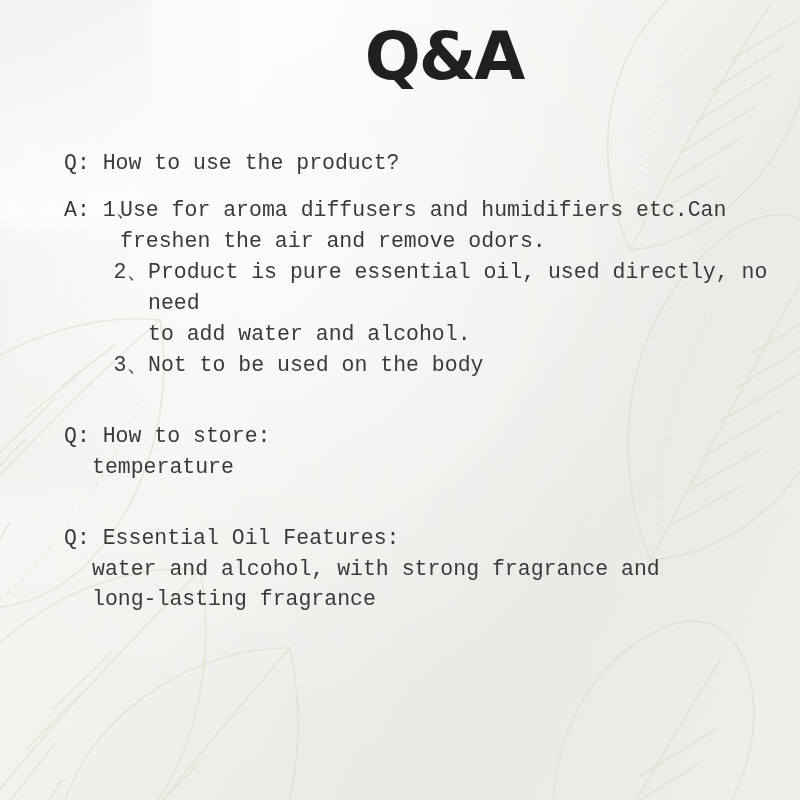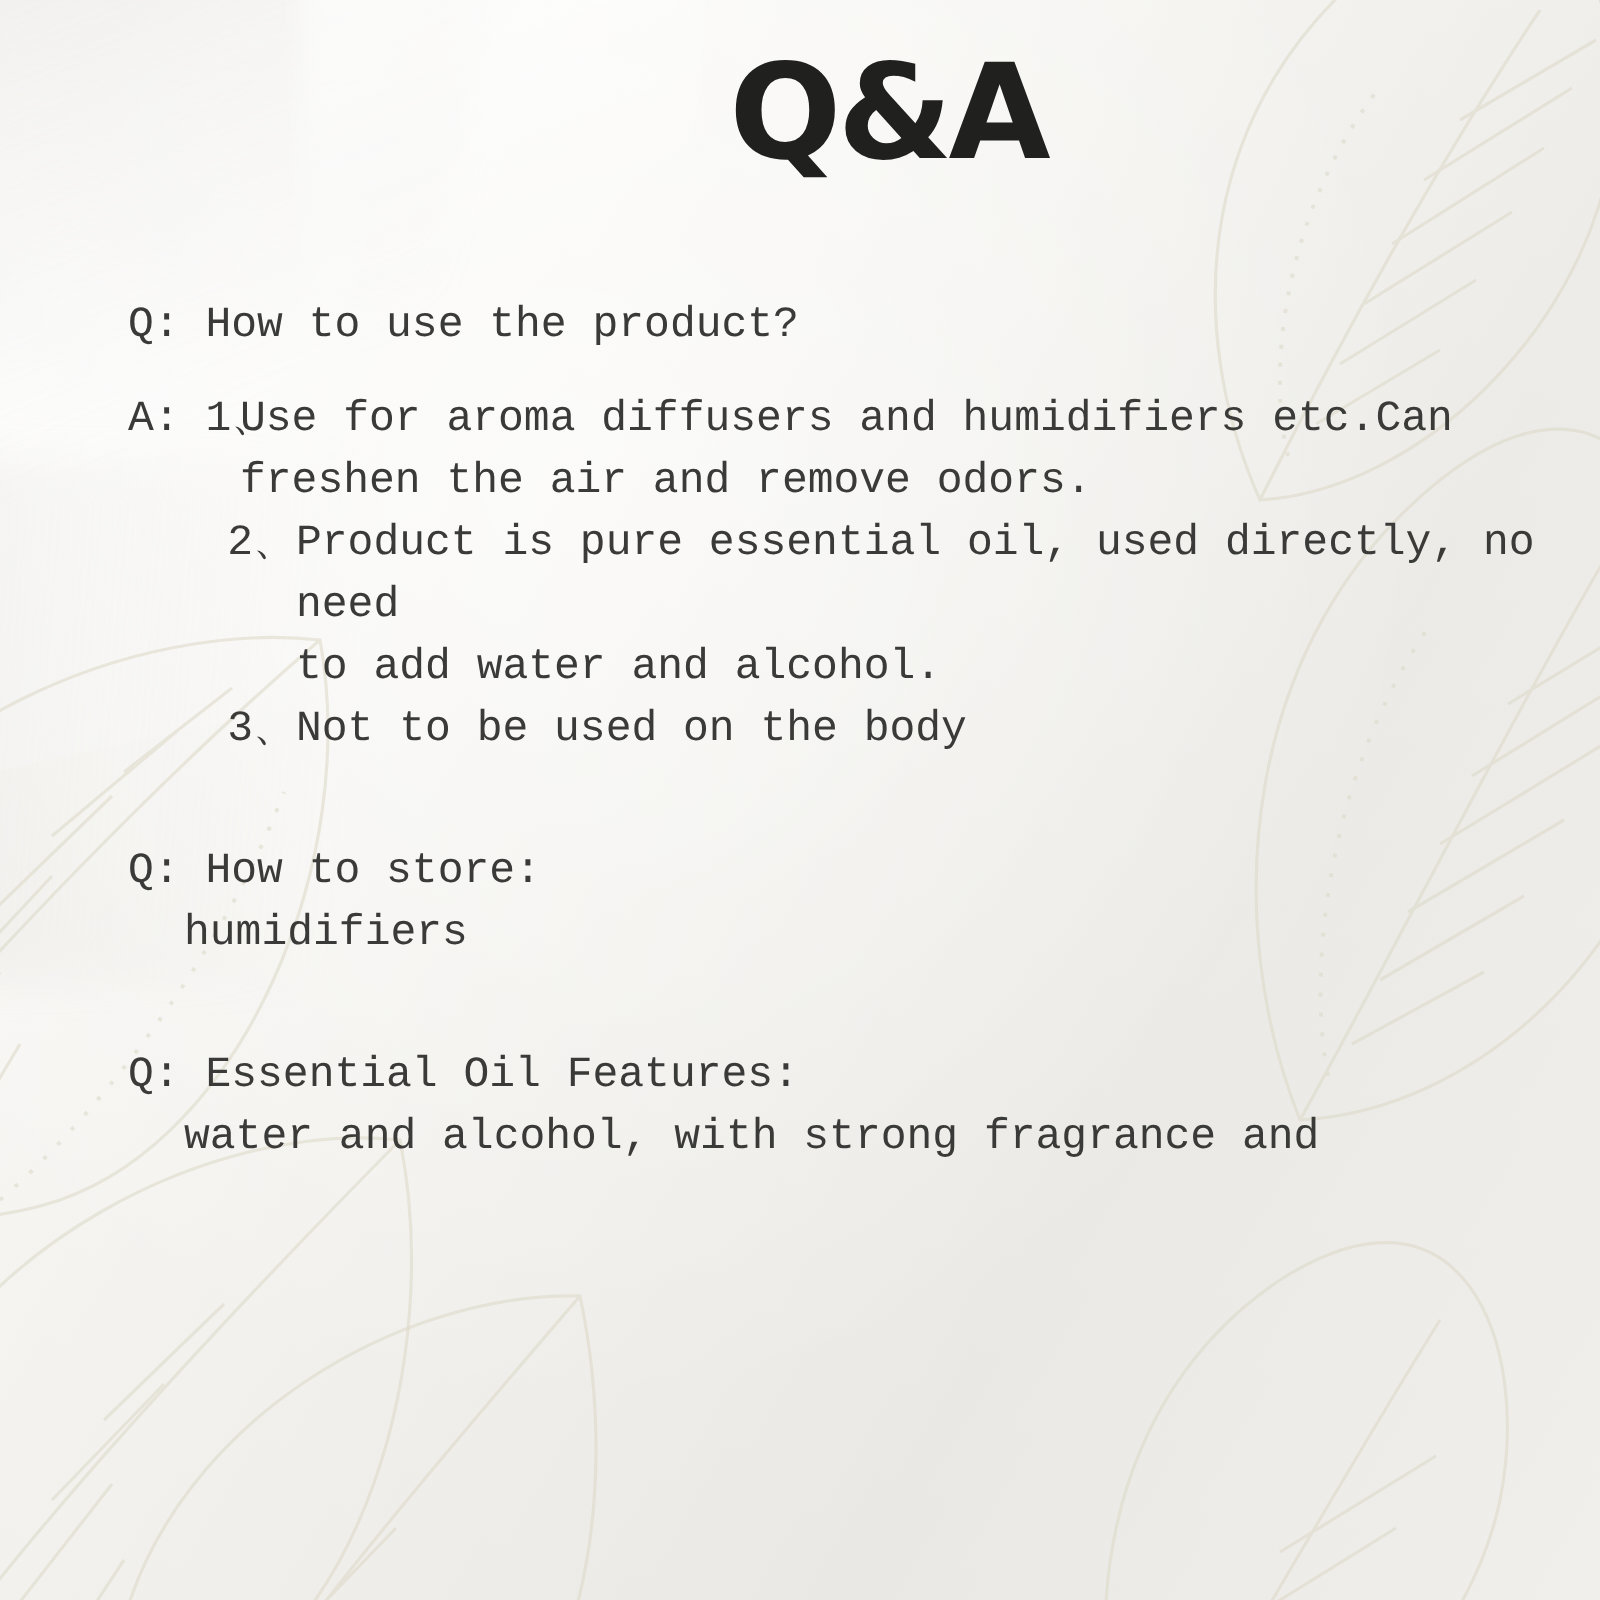--- a/index.html
+++ b/index.html
@@ -229,24 +229,25 @@
           </div>
         </div>
 
       </div>
     </div>
 
     <div class="gap-md"></div>
 
     <div class="qa-block">
       <div class="line">Q: How to store:</div>
-      <div class="line indent-1">humidifiers</div>
+      <div class="line indent-1">temperature</div>
     </div>
 
     <div class="gap-md"></div>
 
     <div class="qa-block">
       <div class="line">Q: Essential Oil Features:</div>
       <div class="line indent-1">water and alcohol, with strong fragrance and</div>
+      <div class="line indent-1">long-lasting fragrance</div>
     </div>
 
   </div>
 </div>
 
 </body></html>

